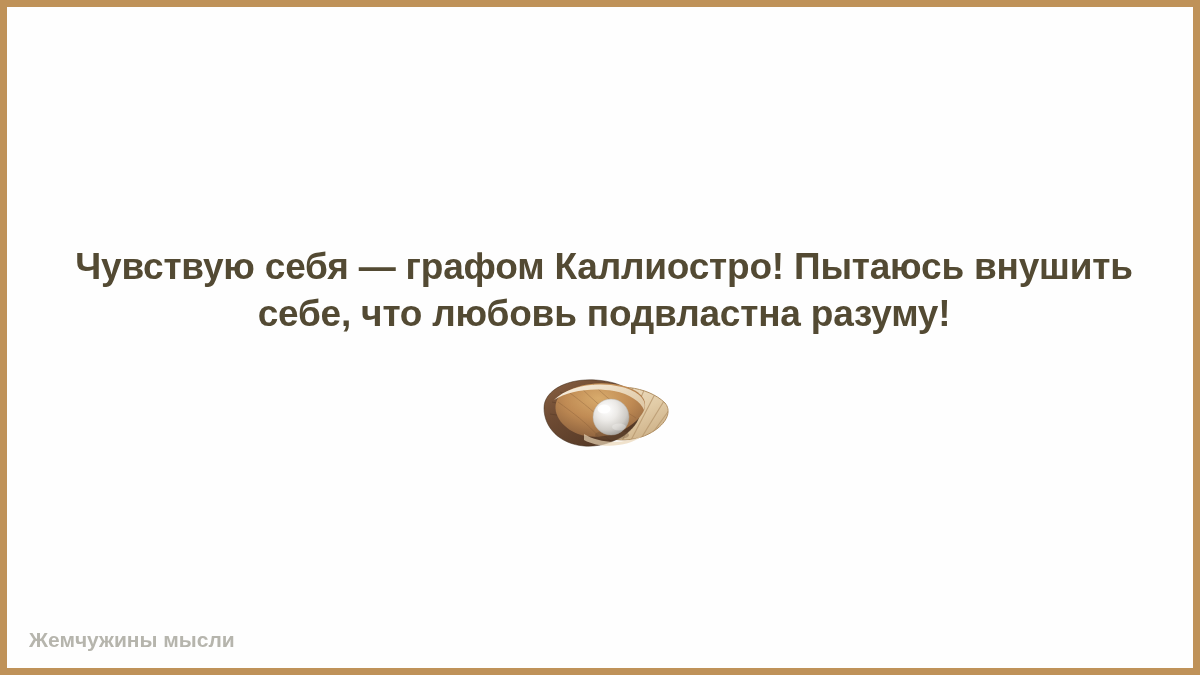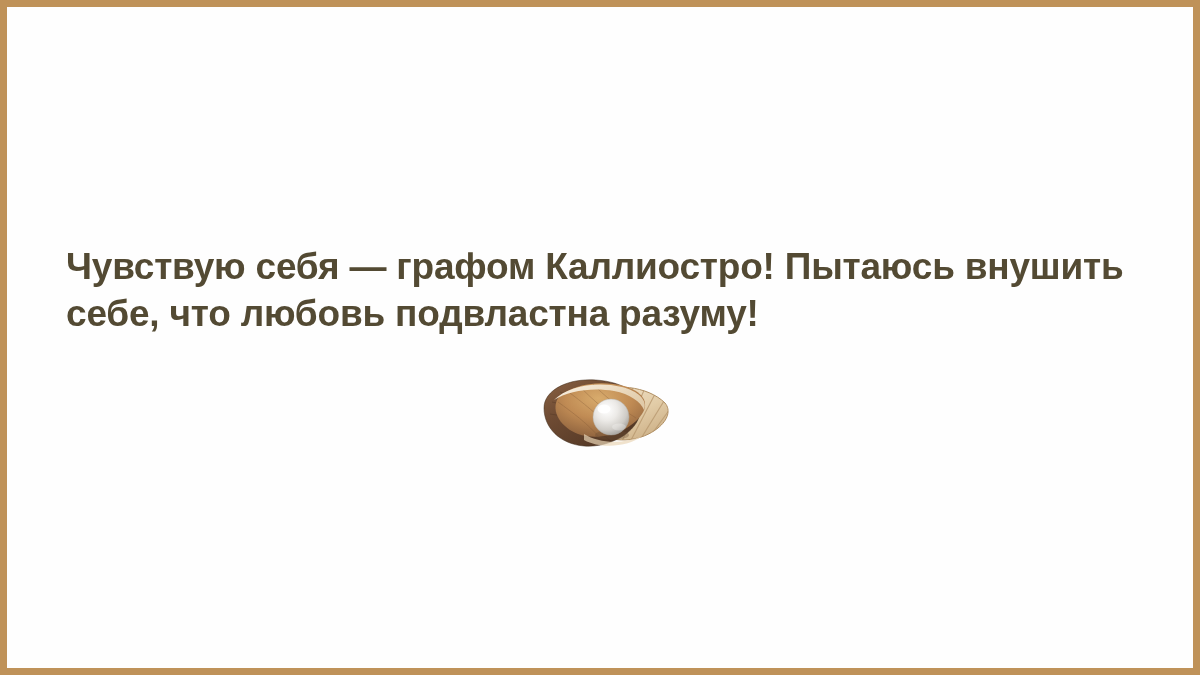--- a/index.html
+++ b/index.html
@@ -30,21 +30,21 @@
     position: absolute;
     left: 59px;
     top: 236px;
     width: 1076px;
     color: #534a33;
     font-family: "Liberation Sans", sans-serif;
     font-weight: bold;
     font-size: 37px;
     line-height: 47px;
     letter-spacing: -0.2px;
-    text-align: left;
+    text-align: center;
     white-space: pre-line;
   }
 
   
   .shell-wrap {
     position: absolute;
     left: 531px;
     top: 365px;
     width: 138px;
     height: 82px;
@@ -172,15 +172,16 @@
       <g>
         <ellipse cx="74" cy="63" rx="17" ry="5" fill="#6a4c33" opacity="0.35"></ellipse>
         <circle cx="73" cy="45" r="18" fill="url(#gPearl)"></circle>
         <ellipse cx="66" cy="37" rx="6.5" ry="4.6" fill="#ffffff" opacity="0.92"></ellipse>
         <ellipse cx="81" cy="55" rx="7" ry="3.4" fill="#ffffff" opacity="0.28"></ellipse>
         <circle cx="73" cy="45" r="18" fill="none" stroke="#b3afa9" stroke-width="0.7" opacity="0.6"></circle>
       </g>
     </svg>
   </div>
 
+  <div class="footer-brand">Жемчужины мысли</div>
 
 
 </div>
 
 </body></html>

